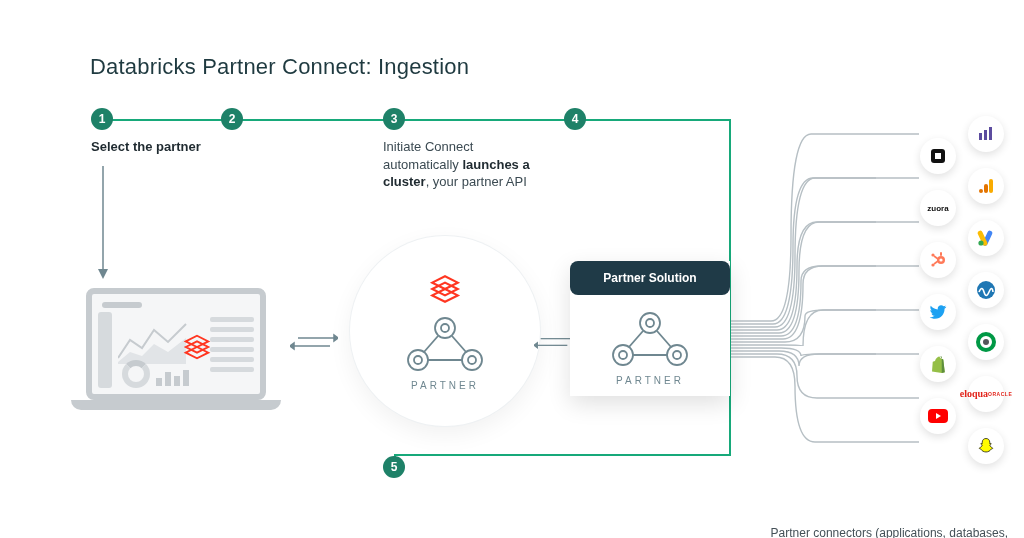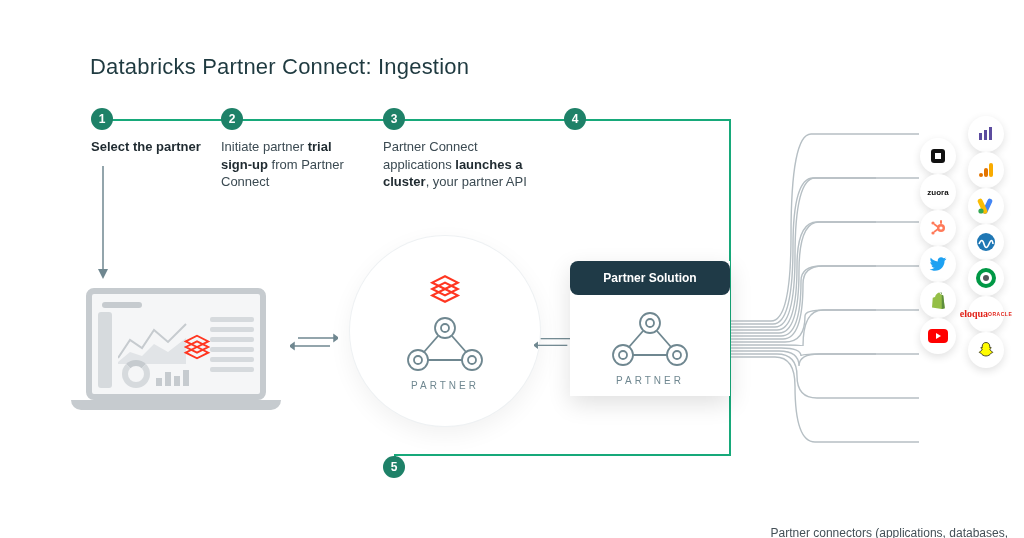--- a/index.html
+++ b/index.html
@@ -33,21 +33,21 @@
   .plabel { font-size:10px; letter-spacing:3px; color:#6f8790; margin-top:6px; font-weight:400; }
 
   .solution-card { position:absolute; left:570px; top:225px; width:160px; background:#fff; box-shadow:0 8px 22px rgba(0,0,0,.12); }
   .solution-card .hdr { background:#1f3a47; color:#fff; font-size:12px; text-align:center; padding:10px 6px; font-weight:600;border-radius:8px; }
   .solution-card .body { padding:14px 10px 10px 10px; display:flex; flex-direction:column; align-items:center; }
 
   .bi-arrow { position:absolute; width:48px; height:20px; }
   .bi-arrow svg { width:100%; height:100%; display:block; }
 
   .connectors { position:absolute; right:20px; top:80px; width:84px; display:flex; gap:12px; }
-  .conn-col { display:flex; flex-direction:column; gap:0; }
+  .conn-col { display:flex; flex-direction:column; gap:16px; }
   .conn { width:36px; height:36px; border-radius:50%; background:#fff; box-shadow:0 3px 8px rgba(0,0,0,.12); display:flex; align-items:center; justify-content:center; font-size:9px; font-weight:700; }
 
   .footer-label { position:absolute; left:758px; top:490px; width:250px; font-size:12px; color:#445057; text-align:right; }
 
   .wire { position:absolute; stroke:#b6bfc4; fill:none; stroke-width:1.4; }
 
 </style>
 </head>
 <body>
 
@@ -66,29 +66,26 @@
   <div class="step-badge" style="left:91px; top:72px;">
       <span>1</span>
     </div>
   <div class="step-text" style="left:91px; top:102px; max-width:120px;">
     <b>Select the partner</b>
   </div>
 
   <div class="step-badge" style="left:221px; top:72px;">
       <span>2</span>
     </div>
-  <div class="step-text" style="left:221px; top:102px; max-width:135px;">
-    <span>Initiate partner </span><b>trial sign-up</b><span> from Partner Connect</span>
-  </div>
 
   <div class="step-badge" style="left:383px; top:72px;">
       <span>3</span>
     </div>
   <div class="step-text" style="left:383px; top:102px; max-width:155px;">
-    <span>Partner Connect applications </span><b>launches a cluster</b><span>, your partner API</span>
+    <span>Initiate Connect automatically </span><b>launches a cluster</b><span>, your partner API</span>
   </div>
 
   <div class="step-badge" style="left:564px; top:72px;">
       <span>4</span>
     </div>
 
   <div class="step-badge" style="left:383px; top:420px;">
       <span>5</span>
     </div>
 

